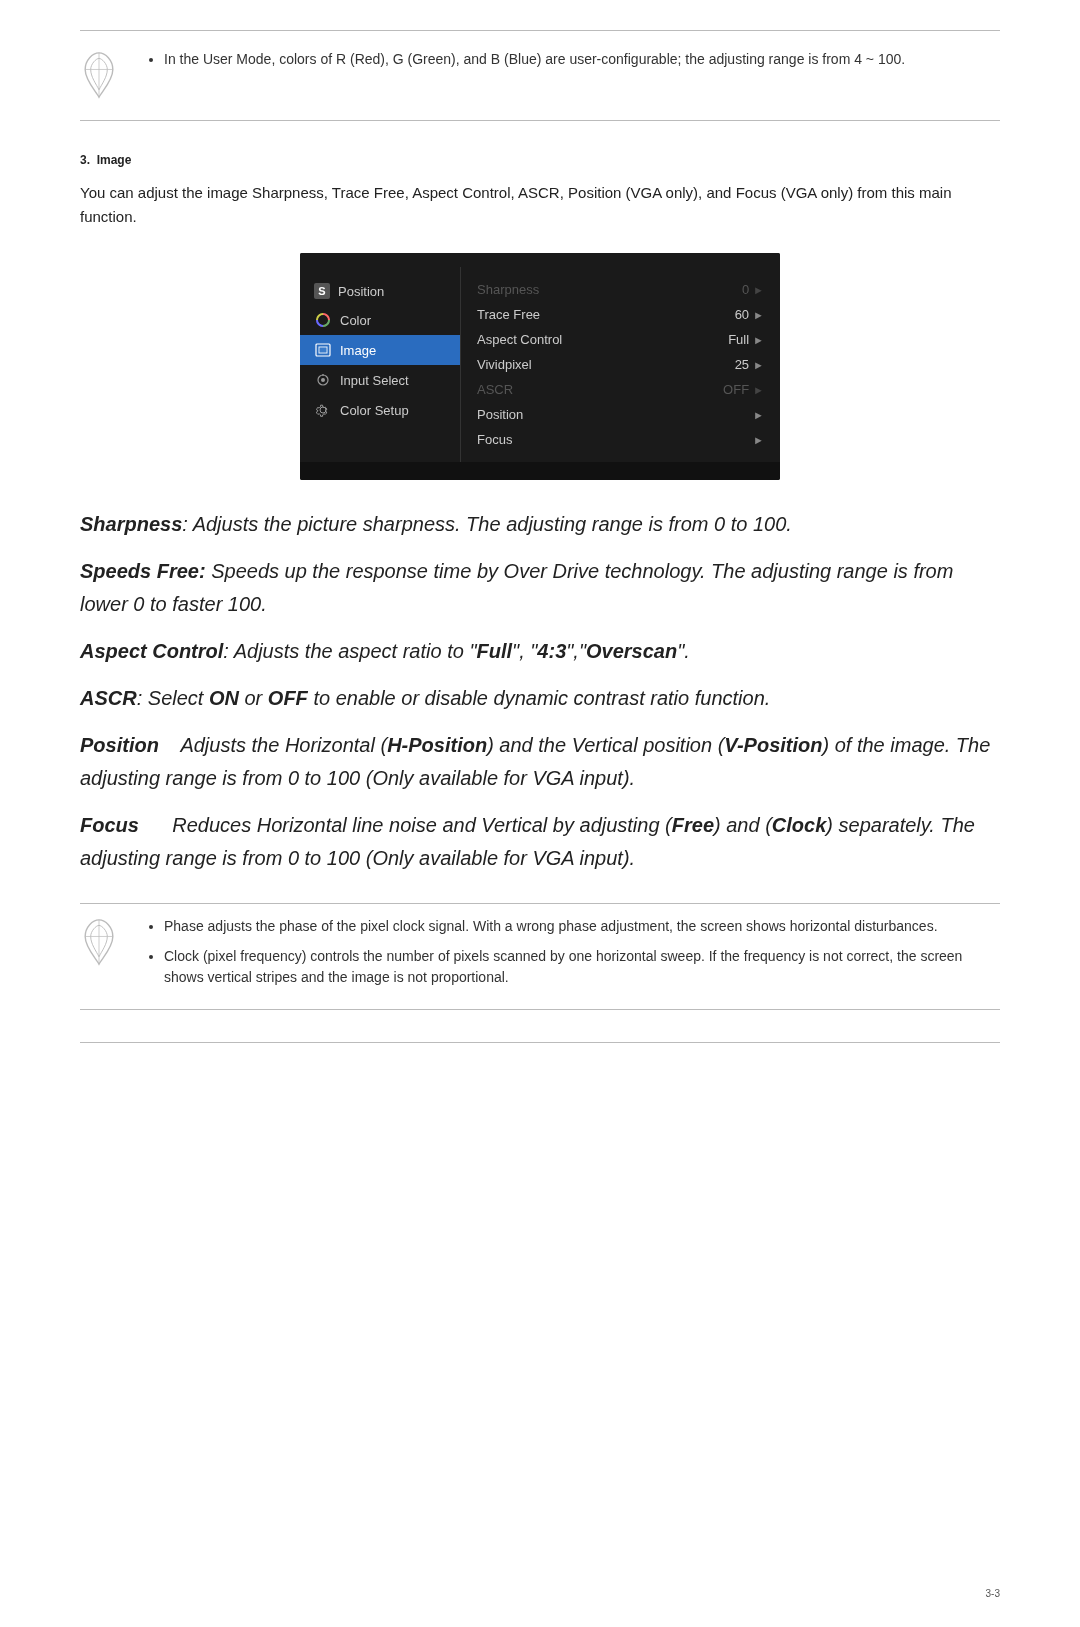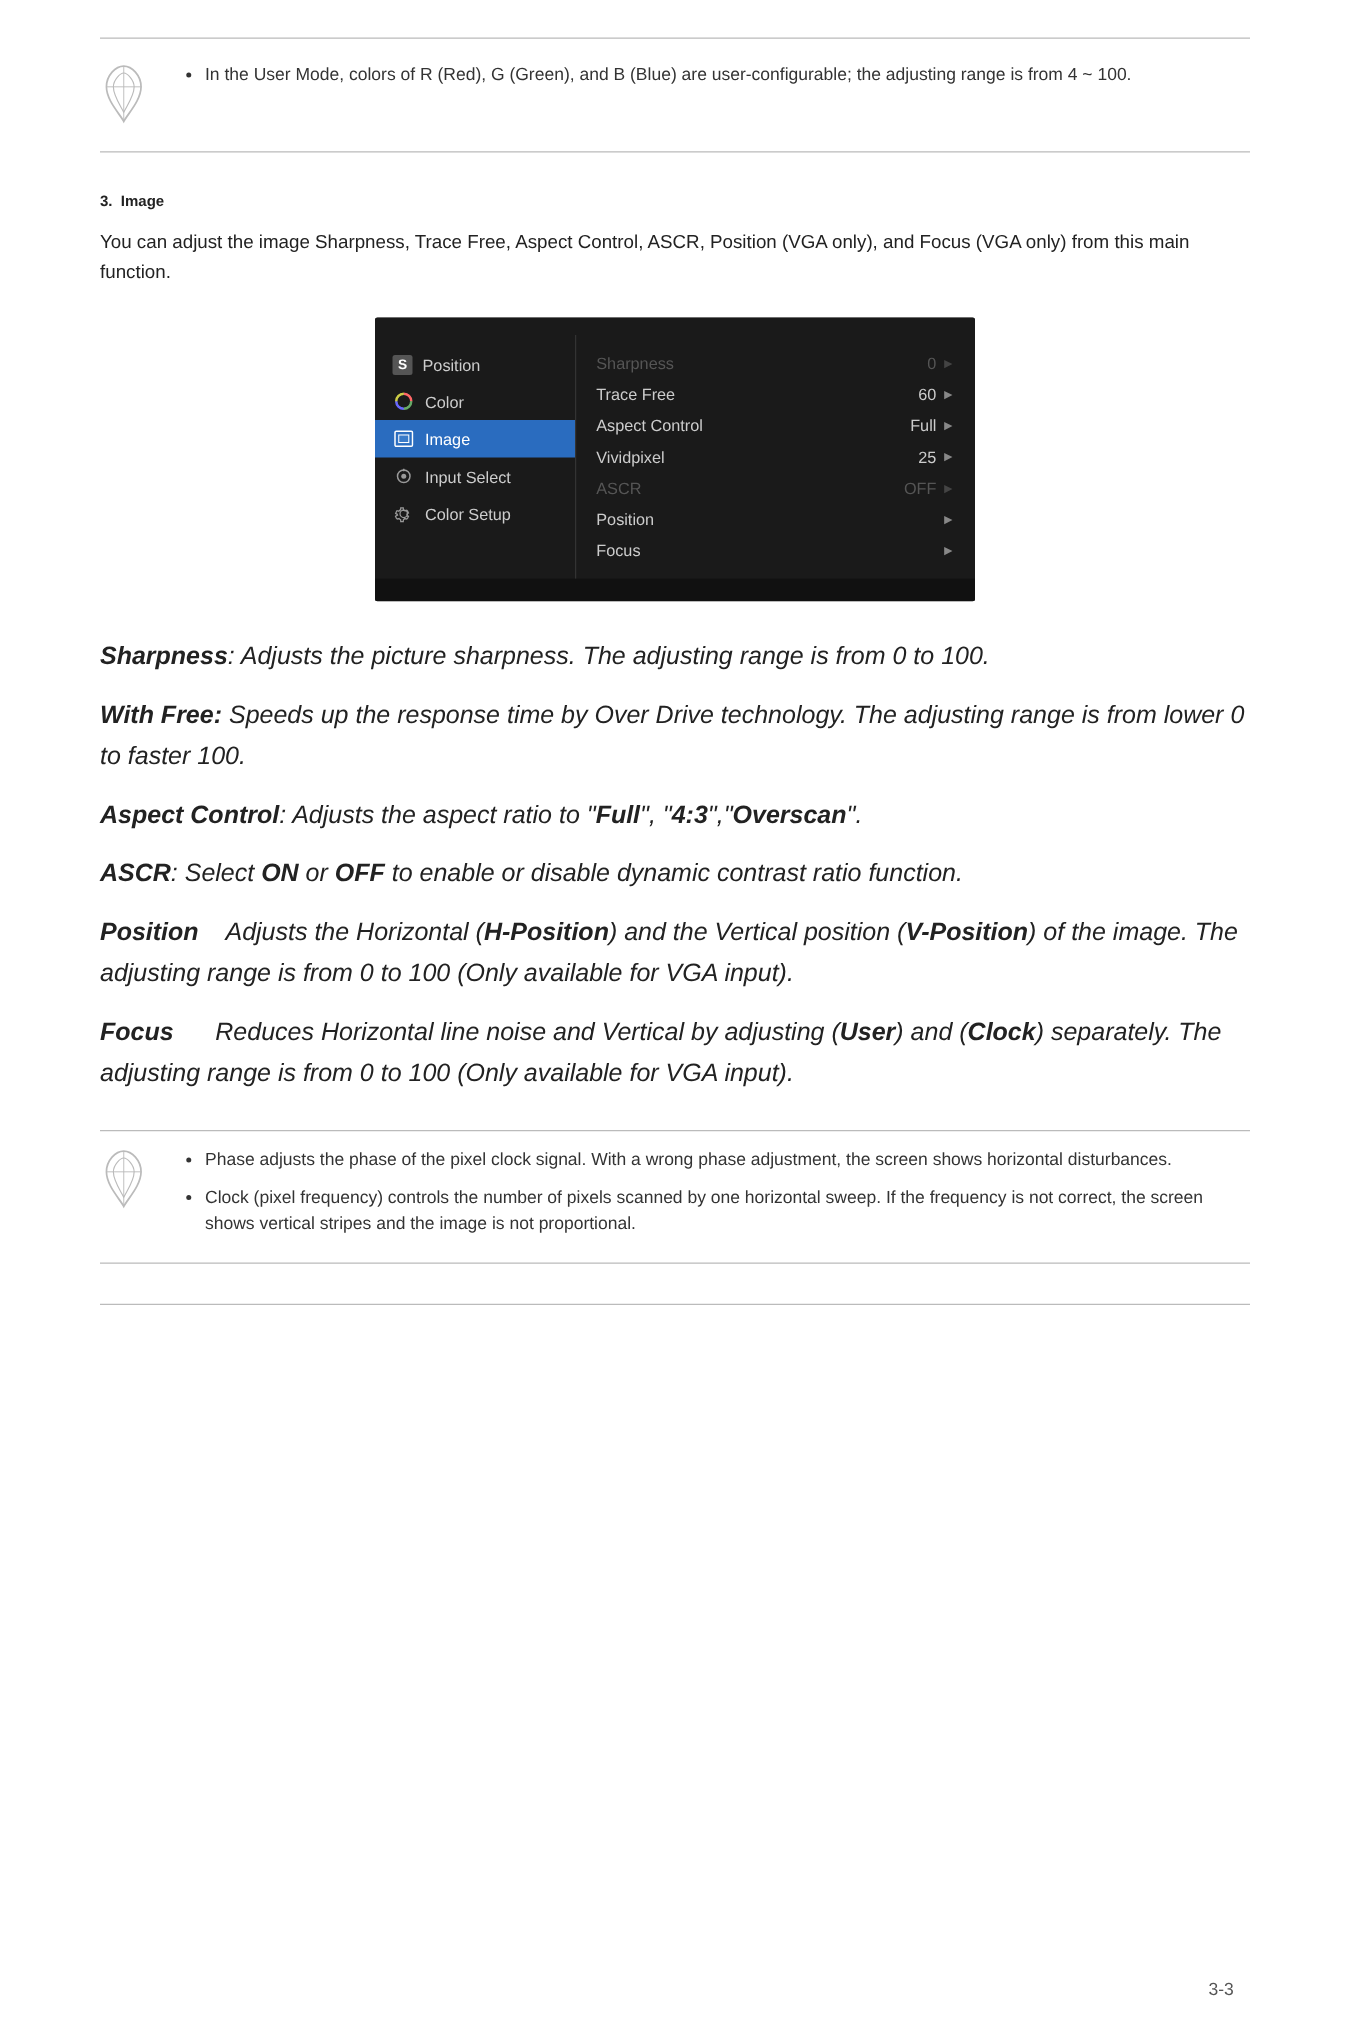--- a/index.html
+++ b/index.html
@@ -160,22 +160,22 @@
       padding: 12px 0;
       margin-top: 28px;
       display: flex;
       align-items: flex-start;
     }
 
     
     .page-footer {
       position: absolute;
       bottom: 28px;
-      right: 93px;
-      font-size: 14px;
+      right: 80px;
+      font-size: 10px;
       color: #555;
     }
     .footer-line {
       border-top: 1px solid #bbb;
       margin-top: 32px;
       margin-bottom: 12px;
     }
 
     .bullet-list {
       list-style: disc;
@@ -329,33 +329,33 @@
         </div>
       </div>
     </div>
     <div class="osd-bottom-bar"></div>
   </div>
 
   <p class="body-para">
     <b>Sharpness</b>: Adjusts the picture sharpness. The adjusting range is from 0 to 100.
   </p>
   <p class="body-para">
-    <b>With Free:</b> Speeds up the response time by Over Drive technology. The adjusting range is from lower 0 to faster 100.
+    <b>Speeds Free:</b> Speeds up the response time by Over Drive technology. The adjusting range is from lower 0 to faster 100.
   </p>
   <p class="body-para">
     <b>Aspect Control</b>: Adjusts the aspect ratio to "<b>Full</b>", "<b>4:3</b>","<b>Overscan</b>".
   </p>
   <p class="body-para">
     <b>ASCR</b>: Select <b>ON</b> or <b>OFF</b> to enable or disable dynamic contrast ratio function.
   </p>
   <p class="body-para">
     <b>Position</b>&nbsp;&nbsp;&nbsp; Adjusts the Horizontal (<b>H-Position</b>) and the Vertical position (<b>V-Position</b>) of the image. The adjusting range is from 0 to 100 (Only available for VGA input).
   </p>
   <p class="body-para">
-    <b>Focus</b>&nbsp;&nbsp;&nbsp;&nbsp;&nbsp; Reduces Horizontal line noise and Vertical by adjusting (<b>User</b>) and (<b>Clock</b>) separately. The adjusting range is from 0 to 100 (Only available for VGA input).
+    <b>Focus</b>&nbsp;&nbsp;&nbsp;&nbsp;&nbsp; Reduces Horizontal line noise and Vertical by adjusting (<b>Free</b>) and (<b>Clock</b>) separately. The adjusting range is from 0 to 100 (Only available for VGA input).
   </p>
 
   <div class="bottom-note-box">
     <div class="note-icon">
       <svg viewBox="0 0 38 52" fill="none" xmlns="http://www.w3.org/2000/svg">
         <path d="M19 2 C26 2 34 10 34 20 C34 32 22 44 19 50 C16 44 4 32 4 20 C4 10 12 2 19 2 Z" fill="none" stroke="#bbb" stroke-width="1.5"></path>
         <path d="M19 8 C22 8 28 14 28 20 C28 28 22 36 19 42 C16 36 10 28 10 20 C10 14 16 8 19 8 Z" fill="none" stroke="#bbb" stroke-width="1"></path>
         <line x1="19" y1="2" x2="19" y2="50" stroke="#bbb" stroke-width="0.8"></line>
         <line x1="4" y1="20" x2="34" y2="20" stroke="#bbb" stroke-width="0.8"></line>
       </svg>

